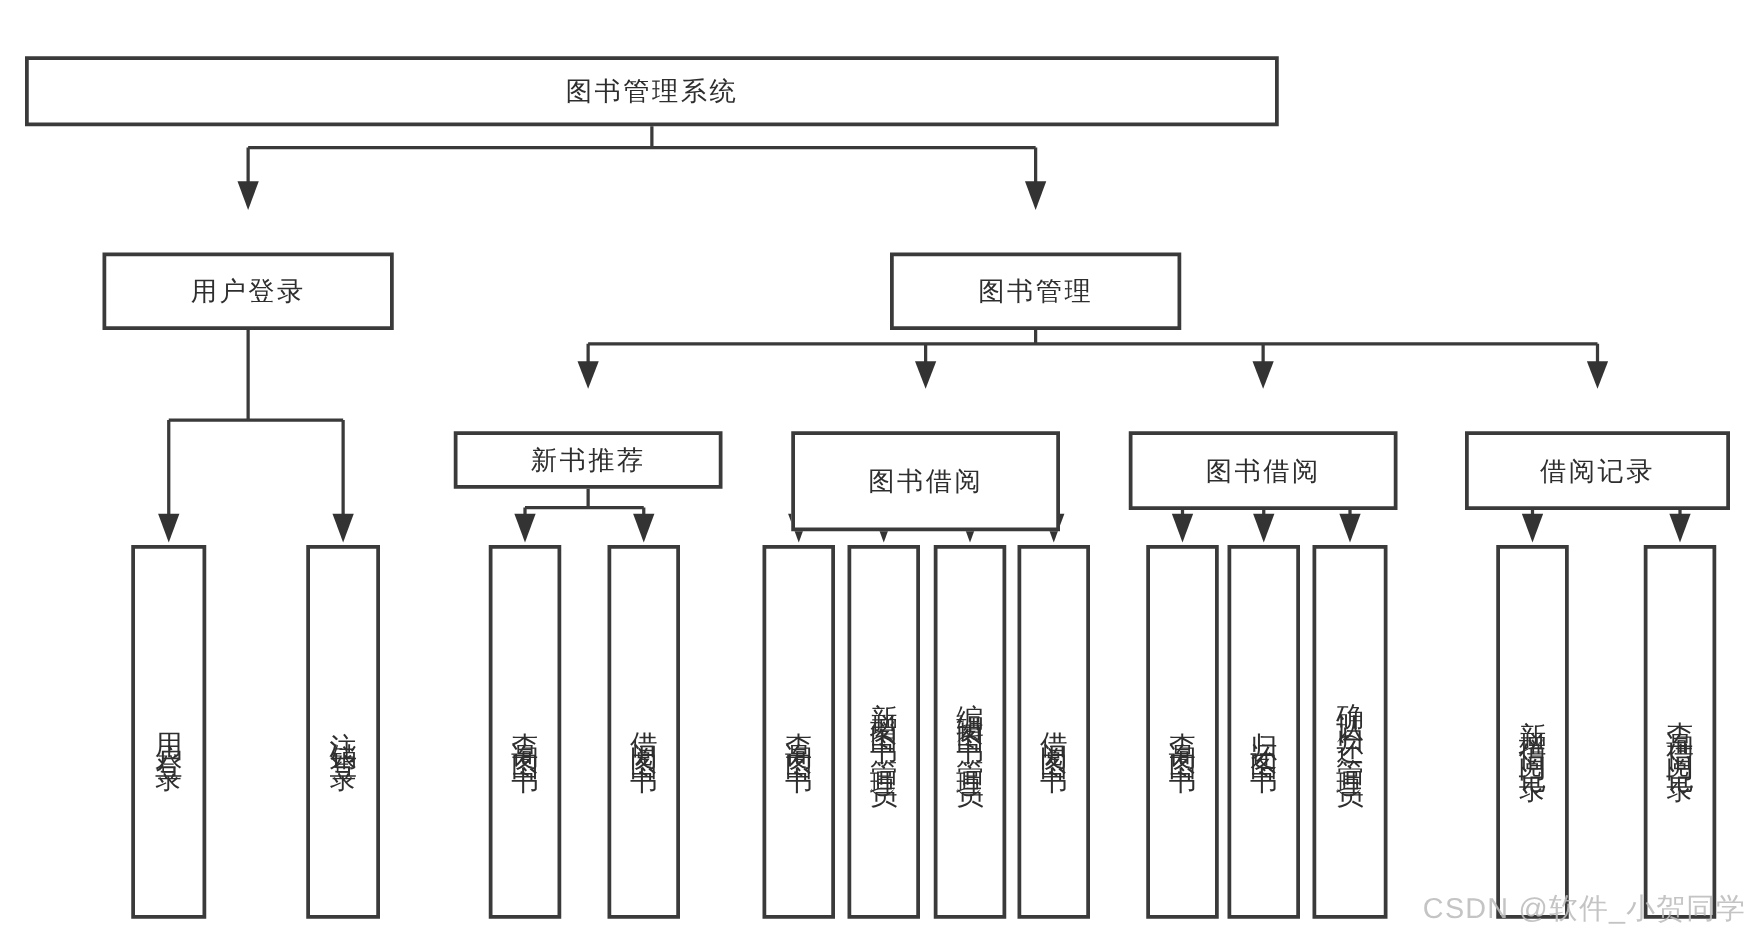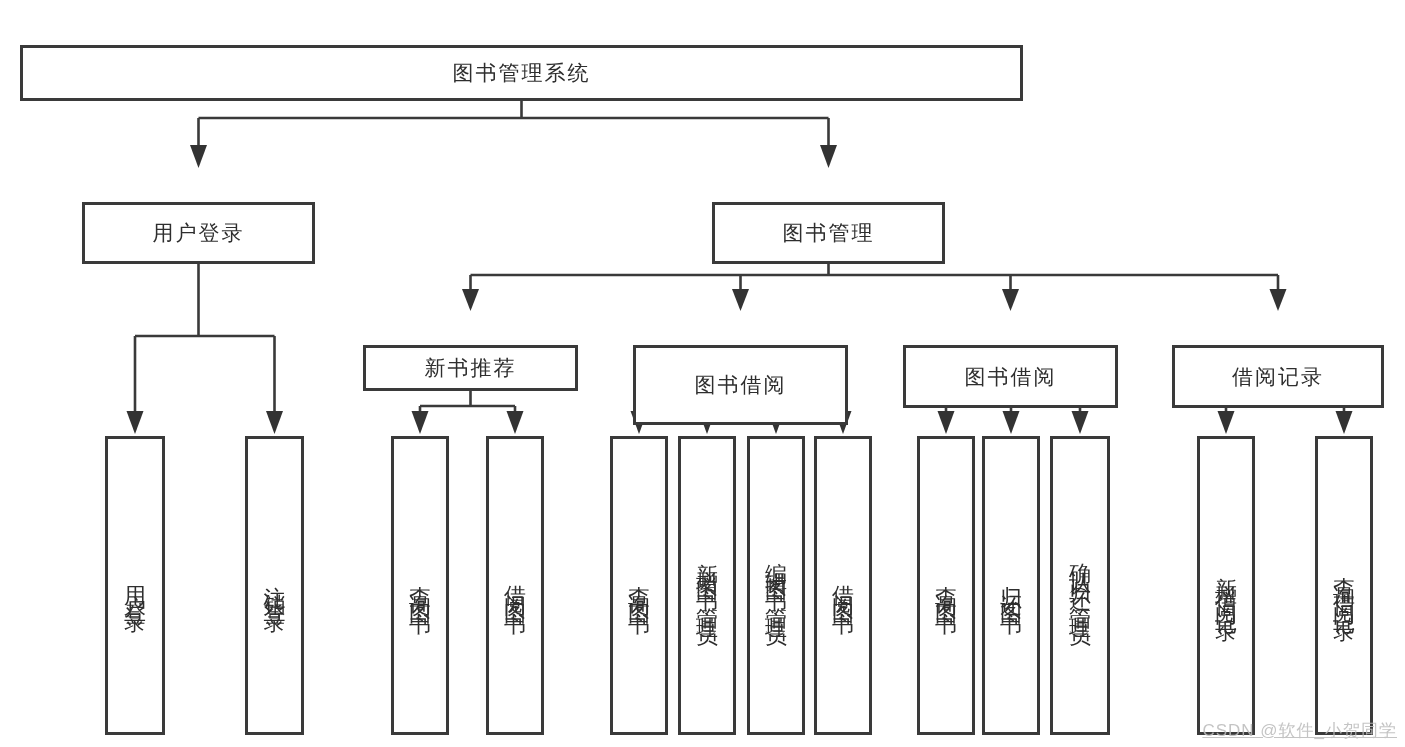--- a/index.html
+++ b/index.html
@@ -43,27 +43,26 @@
     text-orientation: mixed;
     font-size: 22px;
     line-height: 1;
     letter-spacing: 9px;
     white-space: nowrap;
   }
   .watermark {
     position: absolute;
     right: 8px;
     bottom: 5px;
-    font-size: 17px;
+    font-size: 23px;
     letter-spacing: 1px;
     color: #bcbcbc;
     opacity: 0.88;
     z-index: 5;
     white-space: nowrap;
-    text-decoration: underline;
   }
 </style>
 </head>
 <body>
 
 <div class="stage">
 
   <svg class="connectors" width="1405" height="747" viewBox="0 0 1405 747">
     <g stroke="#3a3a3a" stroke-width="2.6" fill="none">
 

